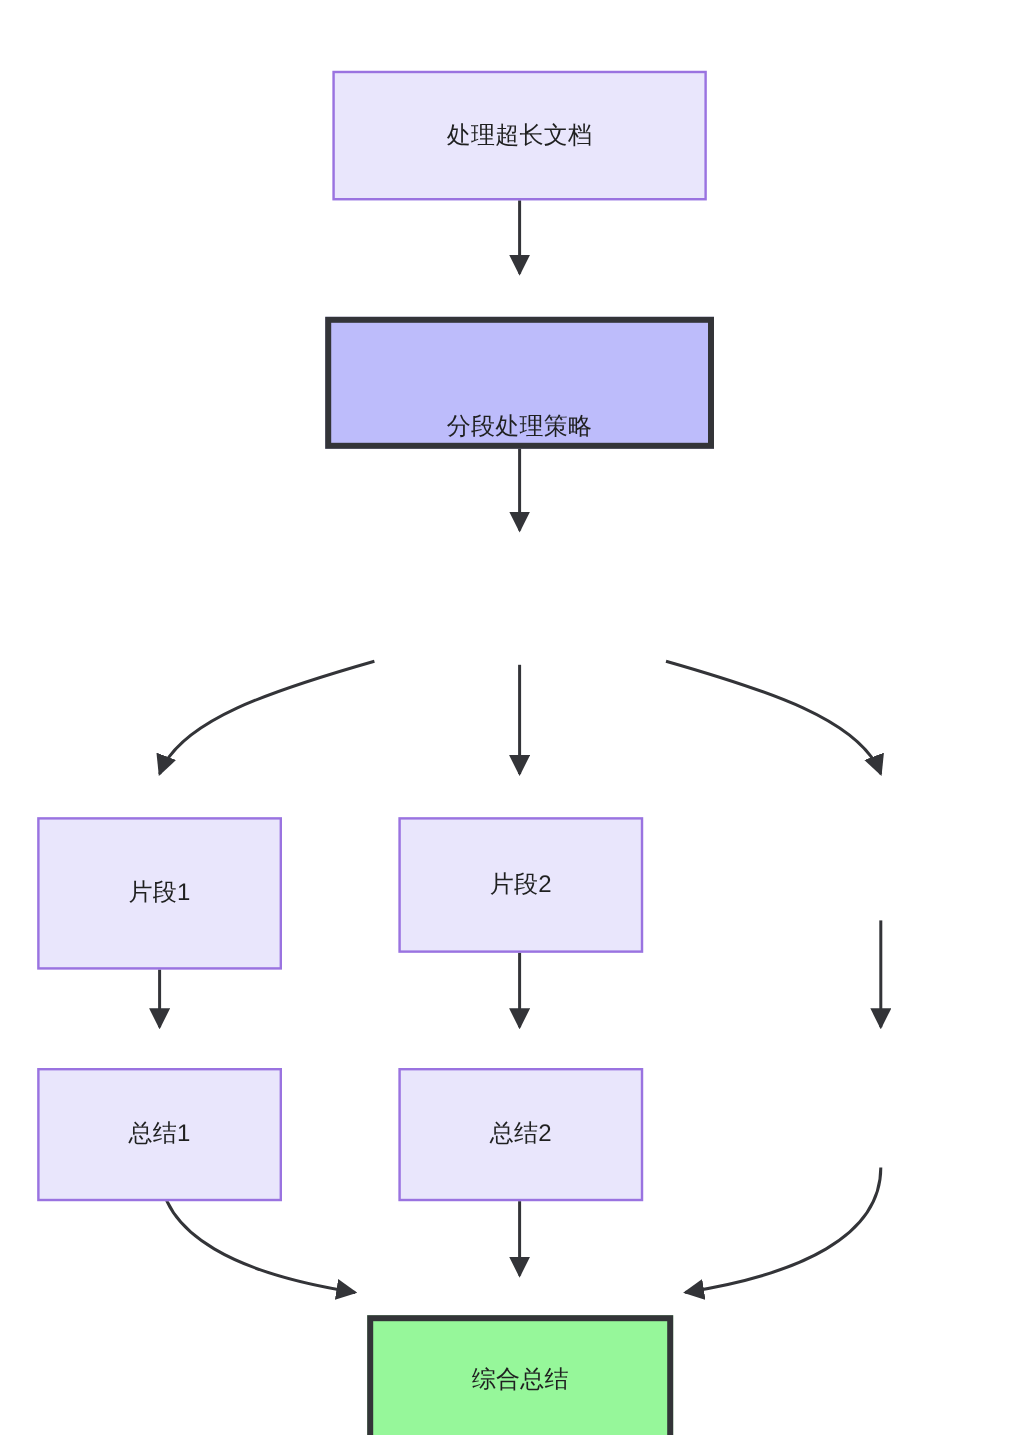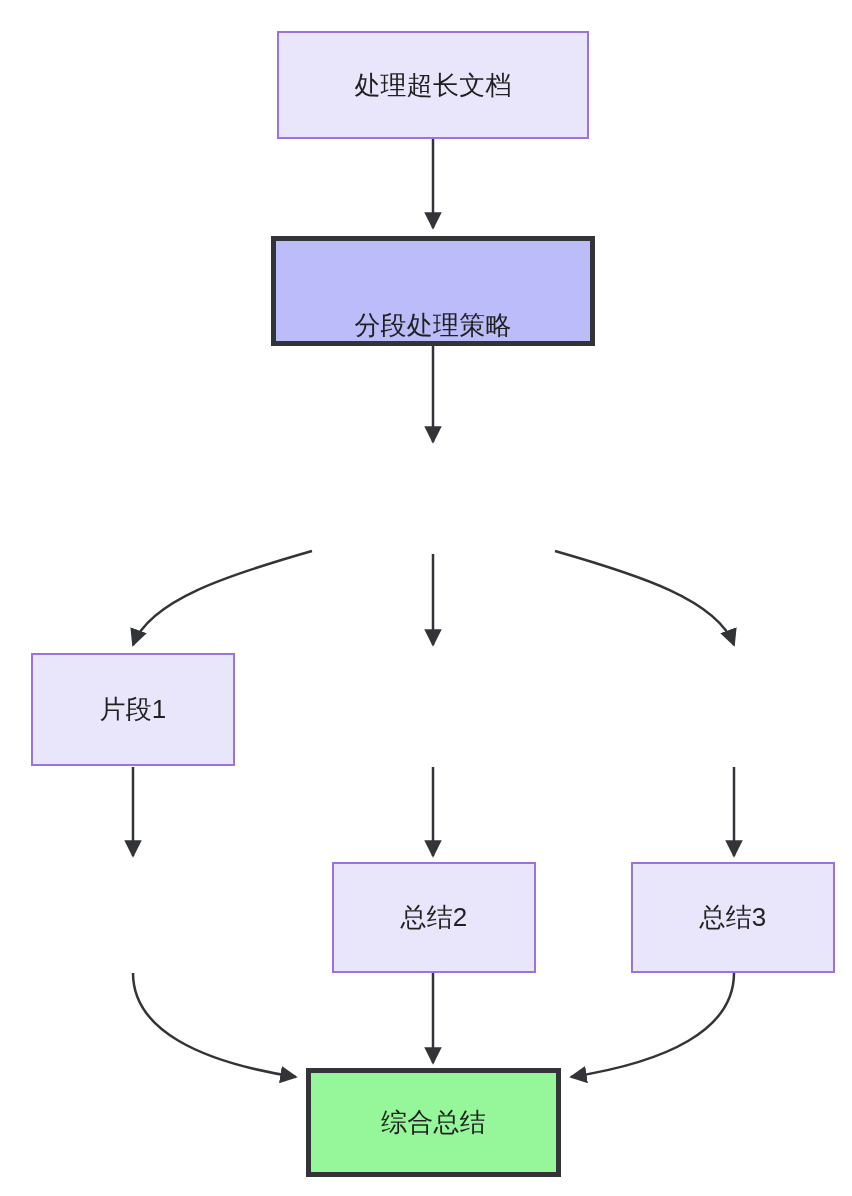--- a/index.html
+++ b/index.html
@@ -24,24 +24,25 @@
     pointer-events: none;
   }
   .node {
     position: absolute;
     box-sizing: border-box;
     display: flex;
     align-items: center;
     justify-content: center;
     text-align: center;
     color: #1f2020;
-    font-size: 26px;
+    font-size: 20px;
     line-height: 1.25;
     letter-spacing: 0.2px;
     white-space: nowrap;
+    margin-top: 28px;
   }
   .node.default {
     background: #e9e6fc;
     border: 2px solid #9a73e0;
   }
   .node.emph {
     background: #bdbcfb;
     border: 5px solid #333438;
   }
   .node.result {
@@ -89,32 +90,35 @@
 
   <div class="node default" style="left:277px; top:31px; width:312px; height:108px;">
     <span class="node-label">处理超长文档</span>
   </div>
 
   <div class="node emph" style="left:271px; top:236px; width:324px; height:110px;align-items:flex-end;">
     <span class="node-label">分段处理策略</span>
   </div>
 
 
-  <div class="node default" style="left:31px; top:653px; width:204px; height:113px;">
+  <div class="node default" style="left:31px; top:653px; width:204px; height:127px;">
     <span class="node-label">片段1</span>
   </div>
 
+  <div class="node default" style="left:332px; top:653px; width:204px; height:113px;">
+    <span class="node-label">片段2</span>
+  </div>
 
 
+  <div class="node default" style="left:31px; top:862px; width:204px; height:111px;">
+    <span class="node-label">总结1</span>
+  </div>
 
   <div class="node default" style="left:332px; top:862px; width:204px; height:111px;">
     <span class="node-label">总结2</span>
   </div>
 
-  <div class="node default" style="left:631px; top:862px; width:204px; height:111px;">
-    <span class="node-label">总结3</span>
-  </div>
 
   <div class="node result" style="left:306px; top:1068px; width:255px; height:109px;align-items:center;">
     <span class="node-label">综合总结</span>
   </div>
 
 </div>
 
 </body></html>

